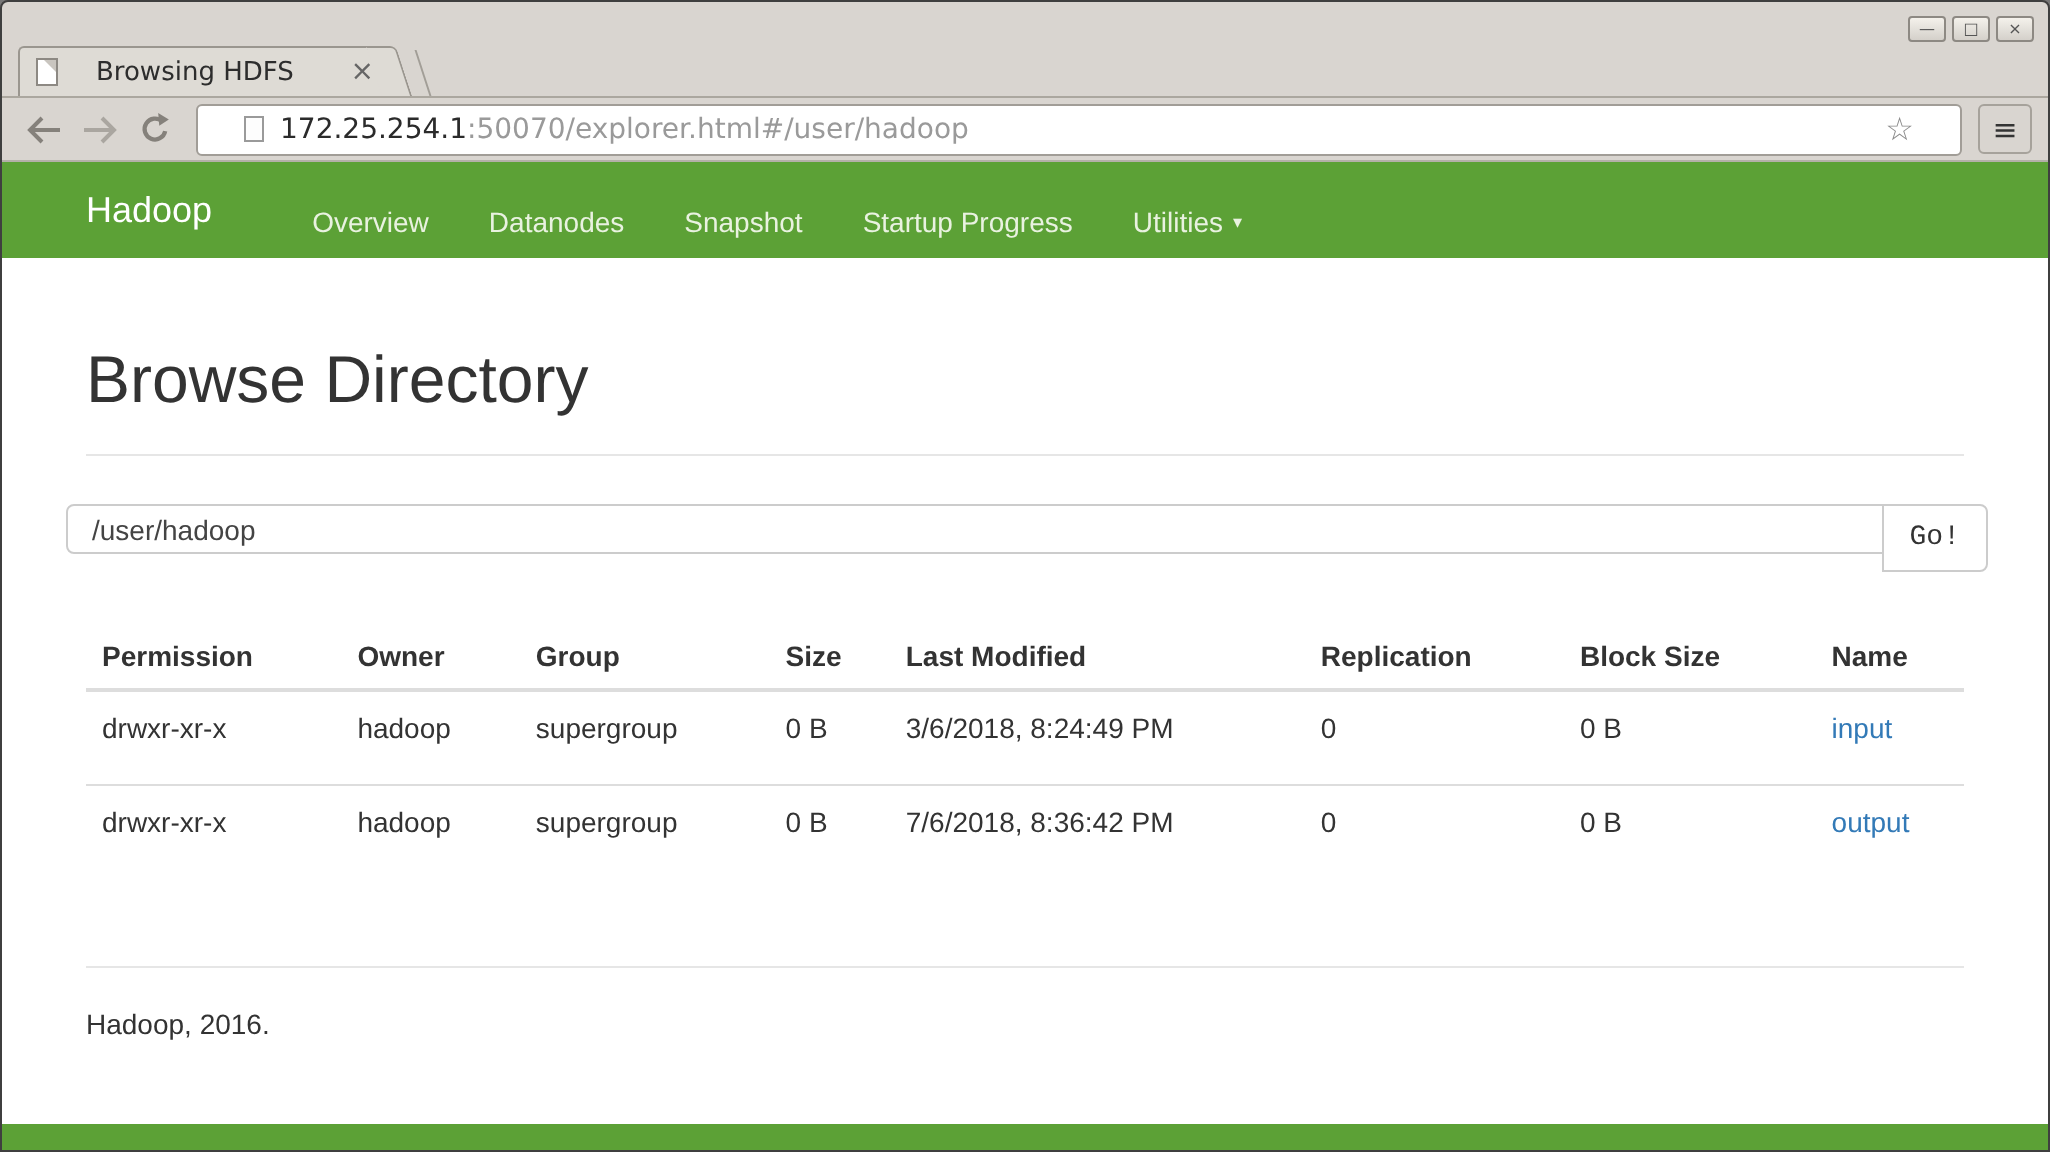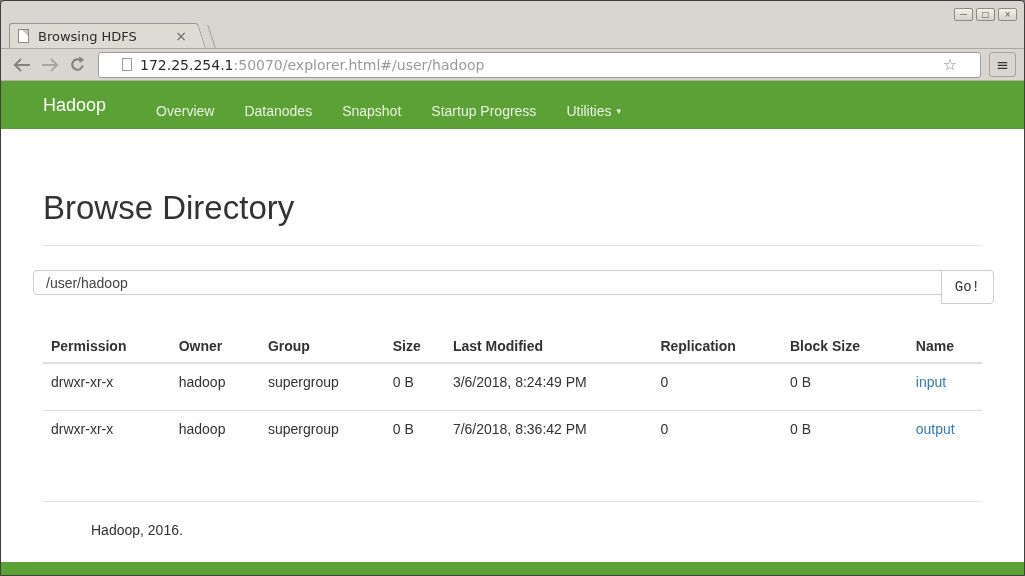--- a/index.html
+++ b/index.html
@@ -21,21 +21,21 @@
     width: 19px; height: 13px; margin-left: 3px;
     border: 1px solid #8d8983; border-radius: 2px;
     background: linear-gradient(#f4f1eb, #d4d0ca);
     font-size: 8px; line-height: 11px; text-align: center; color: #555;
   }
 
   
   .tabstrip { flex: 0 0 26px; display: flex; align-items: flex-end; padding-left: 8px; border-bottom: 1px solid #aba79f; }
   .tab {
     position: relative; width: 186px; height: 25px;
-    display: flex; align-items: center; gap: 9px; padding: 0 8px;
+    display: flex; align-items: center; gap: 19px; padding: 0 8px;
     background: #dedbd5; border: 1px solid #9a968f; border-bottom: none; border-right: none;
     border-radius: 3px 0 0 0;
   }
   .tab::after {
     content: ""; position: absolute; right: -7px; top: -1px; bottom: 0; width: 14px;
     background: inherit; border: 1px solid #9a968f; border-left: none; border-bottom: none;
     border-radius: 0 3px 0 0; transform: skewX(18deg);
   }
   .doc-icon { width: 11px; height: 14px; background: #fff; border: 1px solid #8d8983; position: relative; flex: 0 0 auto; }
   .doc-icon::after { content: ""; position: absolute; top: 0; right: 0; border: 3px solid #c9c5bf; border-left-color: transparent; border-bottom-color: transparent; }
@@ -59,41 +59,41 @@
 
   
   .viewport { flex: 1; background: #fff; display: flex; flex-direction: column; overflow: hidden; font-family: "Liberation Sans", sans-serif; }
 
   .navbar { flex: 0 0 48px; background: #5ca136; display: flex; align-items: center; padding: 0 20px 0 42px; }
   .brand { color: #fff; font-size: 18px; margin-right: 35px; text-decoration: none; }
   .nav-item { color: #e9f2e0; font-size: 14px; padding: 0 15px; text-decoration: none; white-space: nowrap; margin-top: 12px; }
   .caret { display: inline-block; margin-left: 5px; font-size: 9px; vertical-align: 2px; }
 
   .content { flex: 1; padding: 30px 42px 0; overflow: hidden; color: #333; }
-  h1 { font-size: 33px; font-weight: 400; color: #333; margin: 30px 0 14px; }
+  h1 { font-size: 33px; font-weight: 400; color: #333; margin: 12px 0 14px; }
   hr { border: 0; border-top: 1px solid #e6e6e6; margin: 18px 0; }
   .hr-bottom { margin-top: 44px; margin-bottom: 20px; }
 
   .input-group { display: flex; margin: 24px -12px 26px -10px; }
   .path-input {
     flex: 1; height: 25px; border: 1px solid #ccc; border-radius: 4px 0 0 4px;
     padding: 6px 12px; font-size: 14px; color: #444; font-family: "Liberation Sans", sans-serif;
   }
   .go-btn {
     height: 34px; margin-left: -1px; padding: 6px 13px;
     border: 1px solid #ccc; border-radius: 0 4px 4px 0;
     background: #fff; font-size: 14px; color: #333; font-family: Liberation Mono, monospace;
   }
 
   table { width: 100%; border-collapse: collapse; font-size: 14px; color: #333; }
   th { text-align: left; font-weight: 700; padding: 8px; border-bottom: 2px solid #ddd; }
   td { padding: 10px 8px 20px; border-top: 1px solid #ddd; }
   td a { color: #337ab7; text-decoration: none; }
 
-  .page-footer { font-size: 14px; color: #333; margin-left: 48px; }
+  .page-footer { font-size: 14px; color: #333; }
 
   .bottom-bar { flex: 0 0 13px; background: #5ca136; }
 </style>
 </head>
 <body>
 
 <div class="window">
 
   <div class="titlebar">
     <div class="win-btn"><span>—</span></div>

